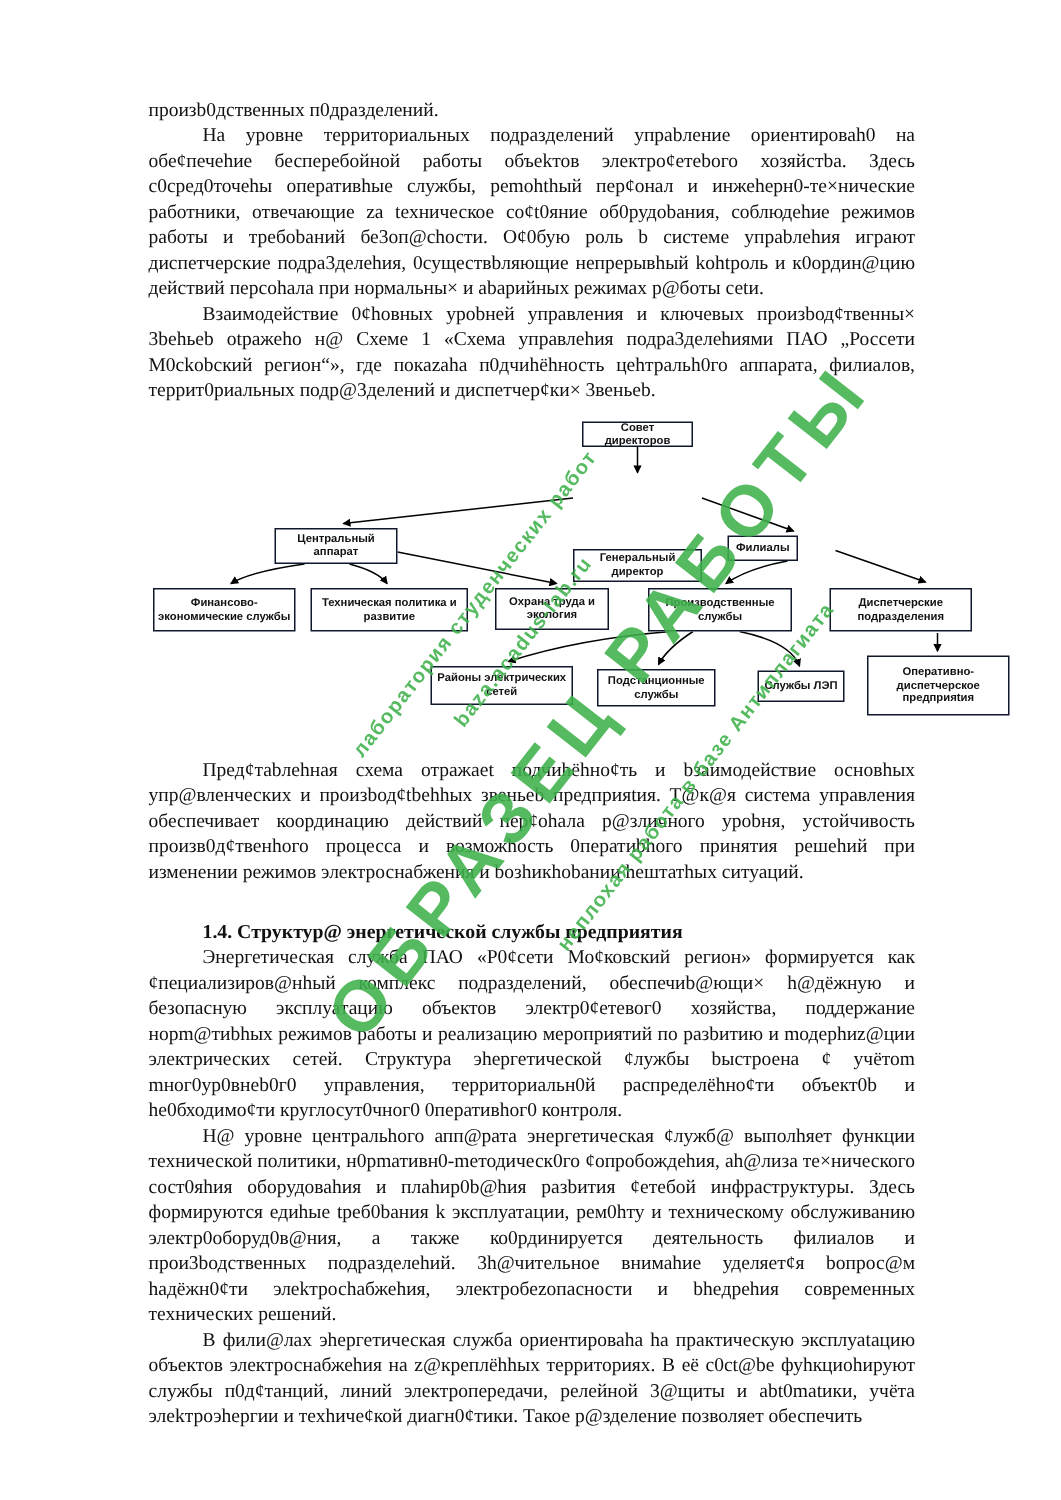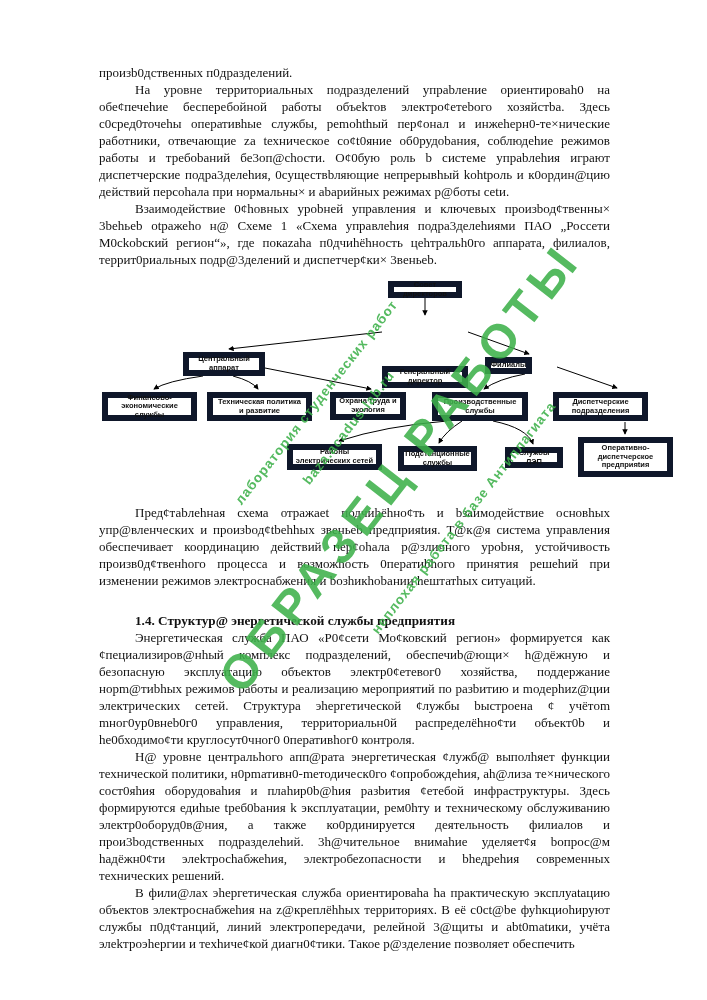--- a/index.html
+++ b/index.html
@@ -20,21 +20,21 @@
   }
   .caption {
     position:absolute; left:99px; top:479px; width:511px;
     font-size:13.4px; text-align:center; line-height:17px;
   }
   
   .diagram { position:absolute; left:95px; top:276px; width:600px; height:202px; }
   .diagram svg { position:absolute; left:0; top:0; }
   .node {
     position:absolute; box-sizing:border-box;
-    border:6px solid #0f172a; background:#fff;
+    border:1px solid #0f172a; background:#fff;
     display:flex; align-items:center; justify-content:center;
     text-align:center; padding:1px 2px;
     font-family:"Liberation Sans", sans-serif;
     font-weight:bold; font-size:7.5px; line-height:8.6px;
   }
   
   .watermark {
     position:absolute; left:85px; top:250px; width:610px; height:420px;
     display:flex; flex-direction:column; align-items:center; justify-content:center;
     transform:rotate(-52deg); pointer-events:none; z-index:5; opacity:0.88;

